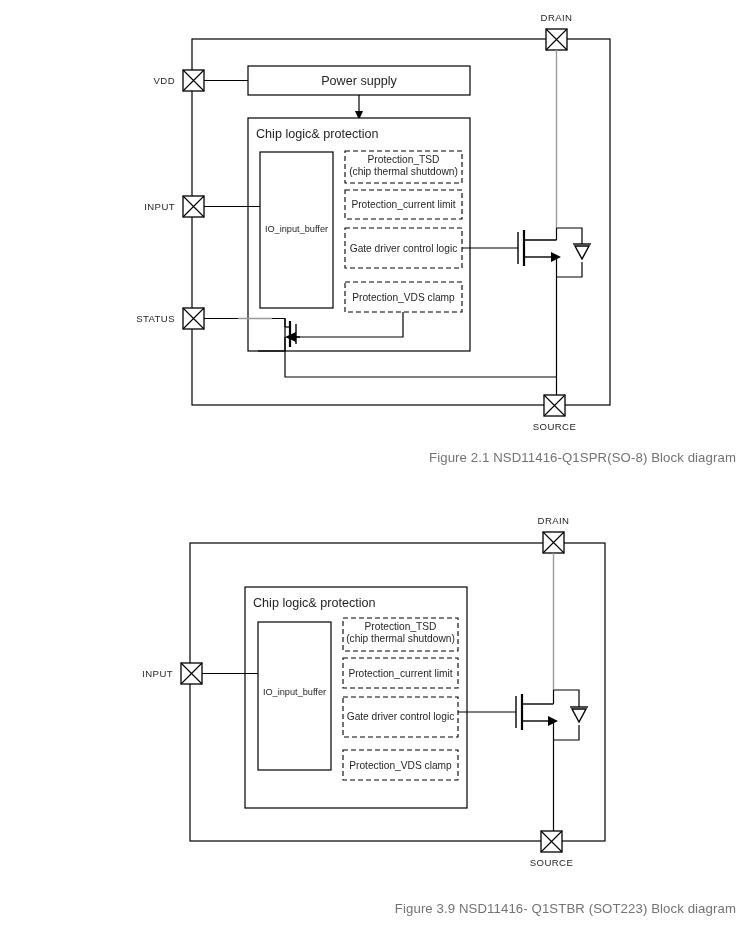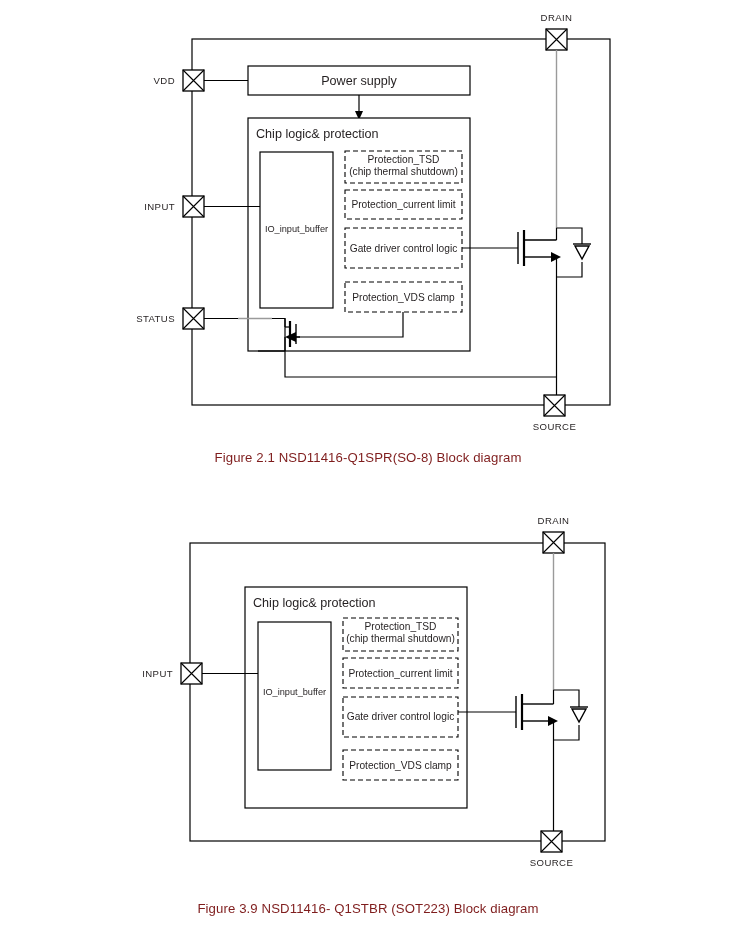--- a/index.html
+++ b/index.html
@@ -11,23 +11,23 @@
     overflow:hidden;
   }
   .page{position:relative;width:598px;height:930px;}
   svg{display:block;}
   .fig{position:absolute;left:0;}
   #fig1{top:0;}
   #fig2{top:495px;}
   .caption{
     position:absolute;
     width:736px;
-    text-align:center;
+    text-align:right;
     font-size:13.2px;
-    color:#7f1d1d;
+    color:#737373;
     letter-spacing:.1px;
   }
   #cap1{top:450px;}
   #cap2{top:901px;}
 
   
   .wire{stroke:#000;stroke-width:1.2;fill:none;}
   .wire-gray{stroke:#9a9a9a;stroke-width:1.4;fill:none;}
   .box-solid{stroke:#000;stroke-width:1.2;fill:#fff;}
   .box-dash{stroke:#000;stroke-width:1.1;fill:#fff;stroke-dasharray:5 3;}

